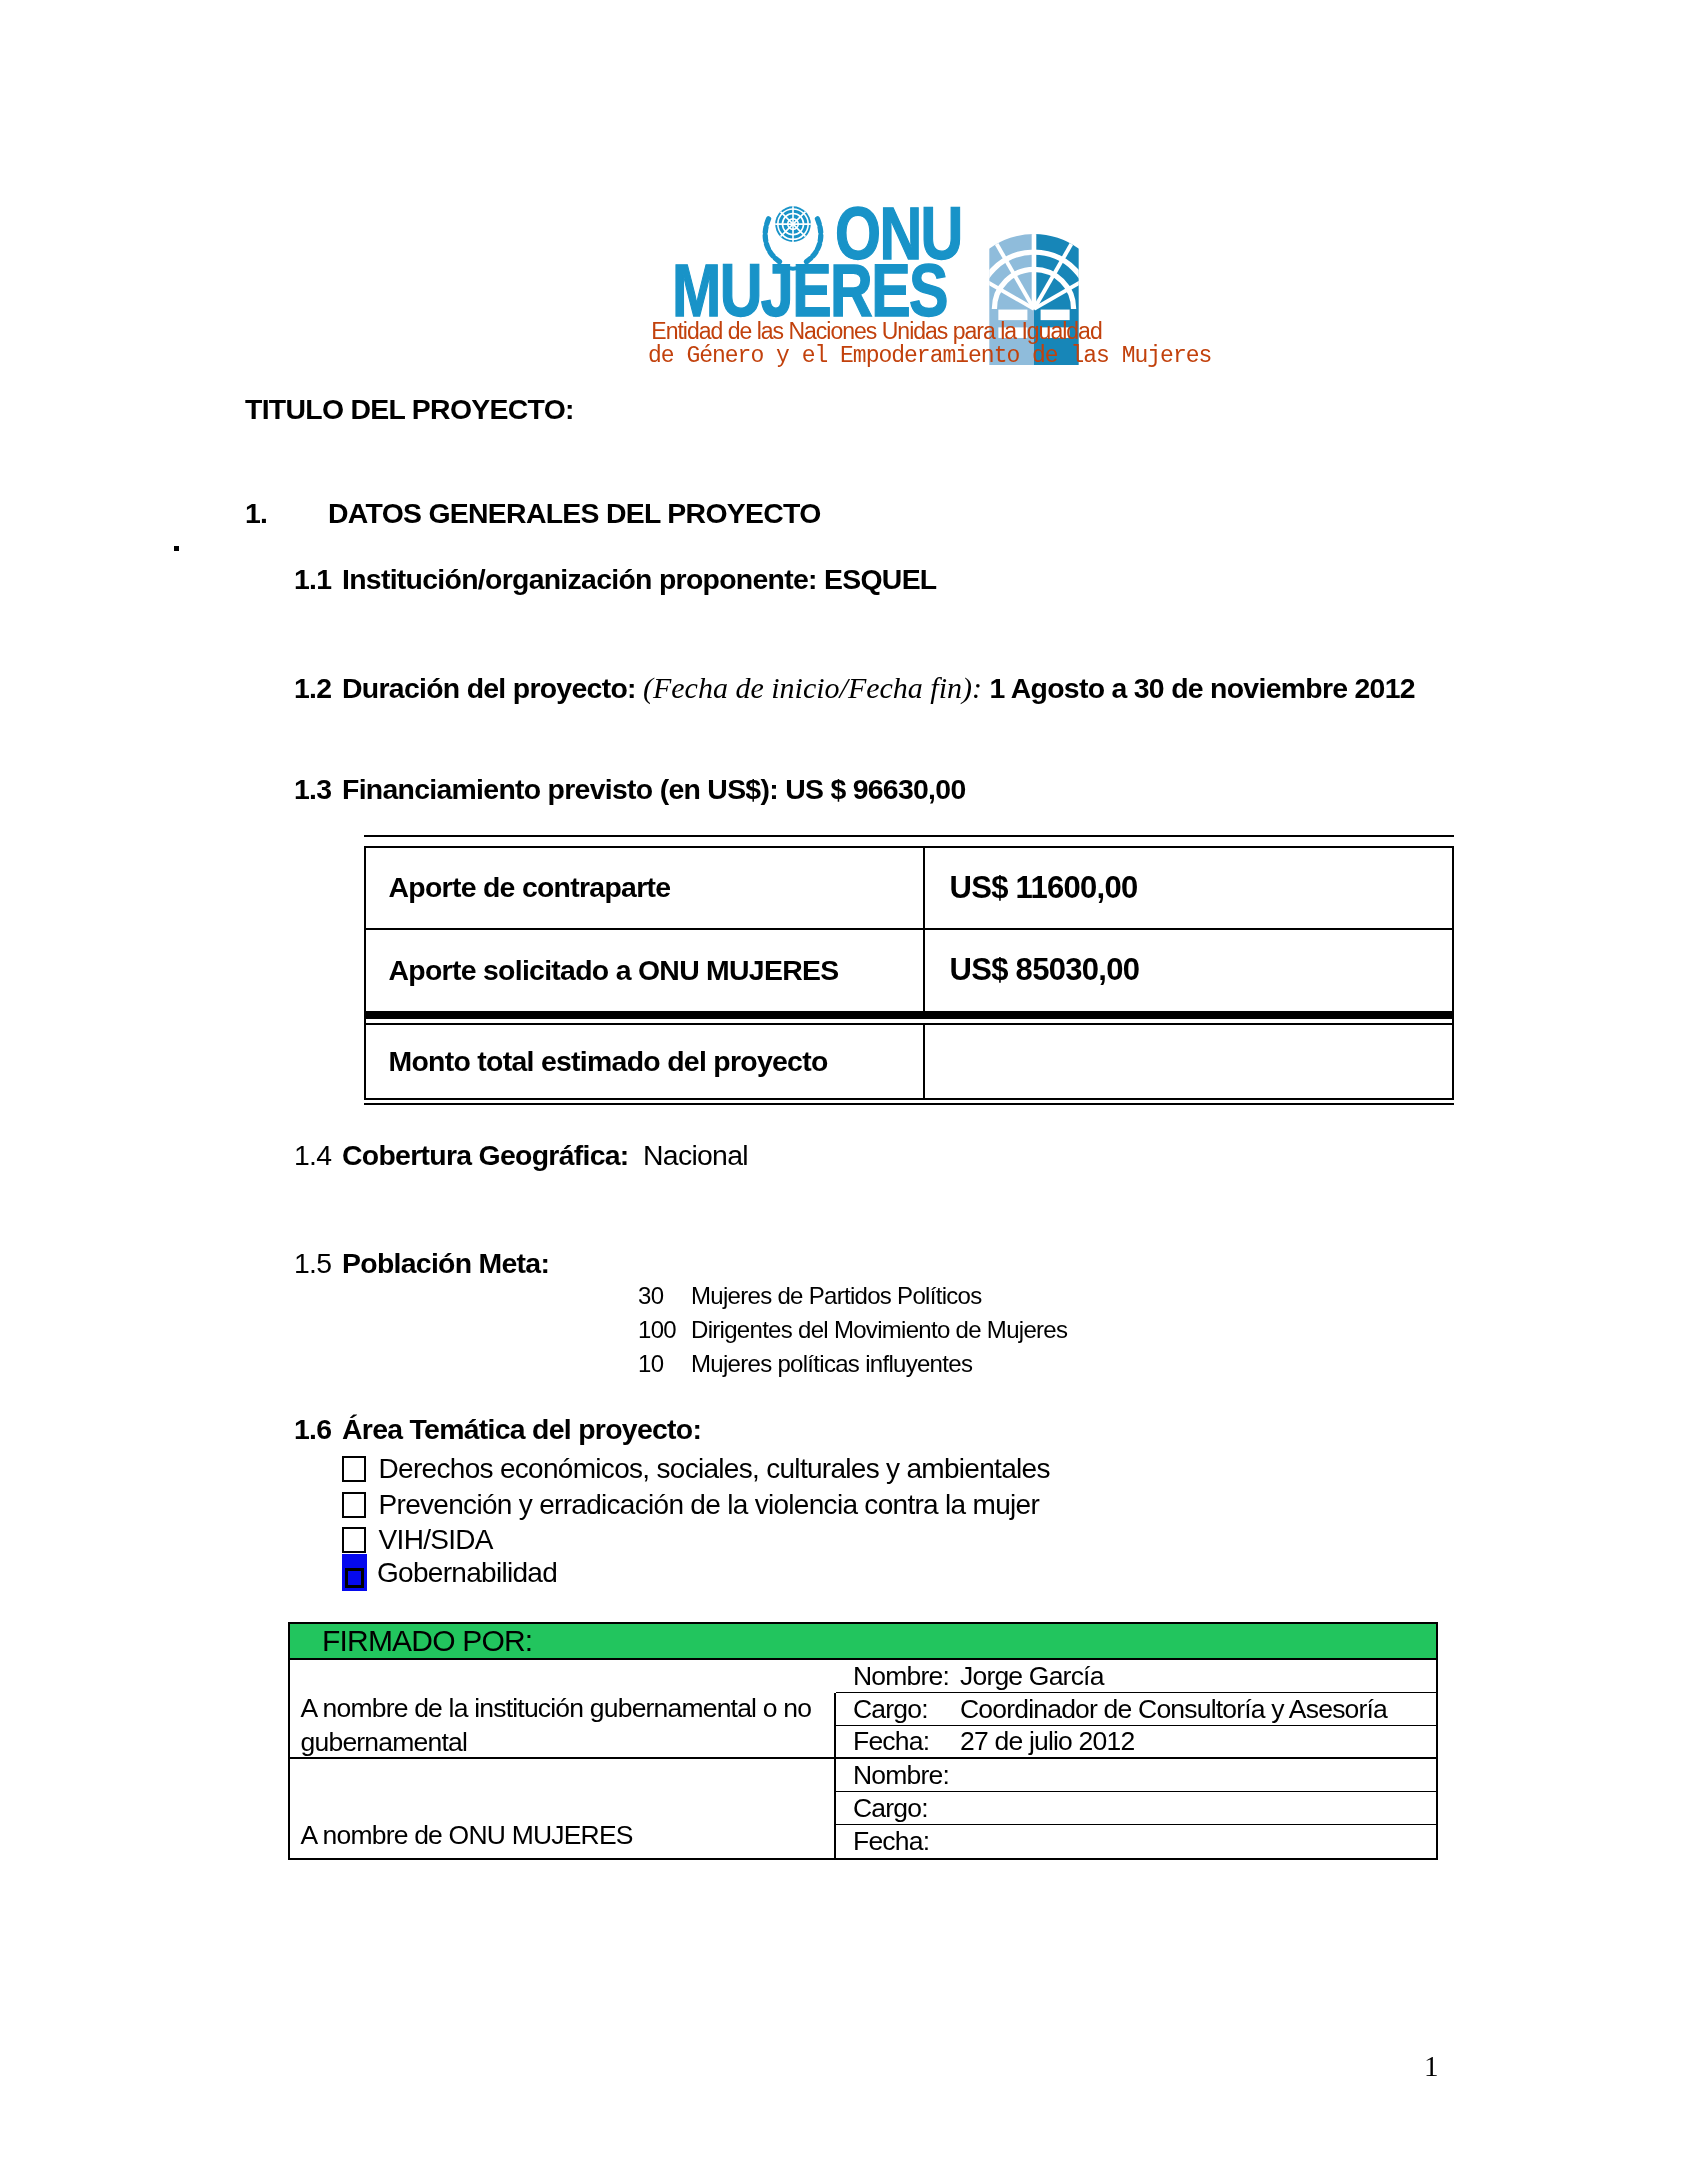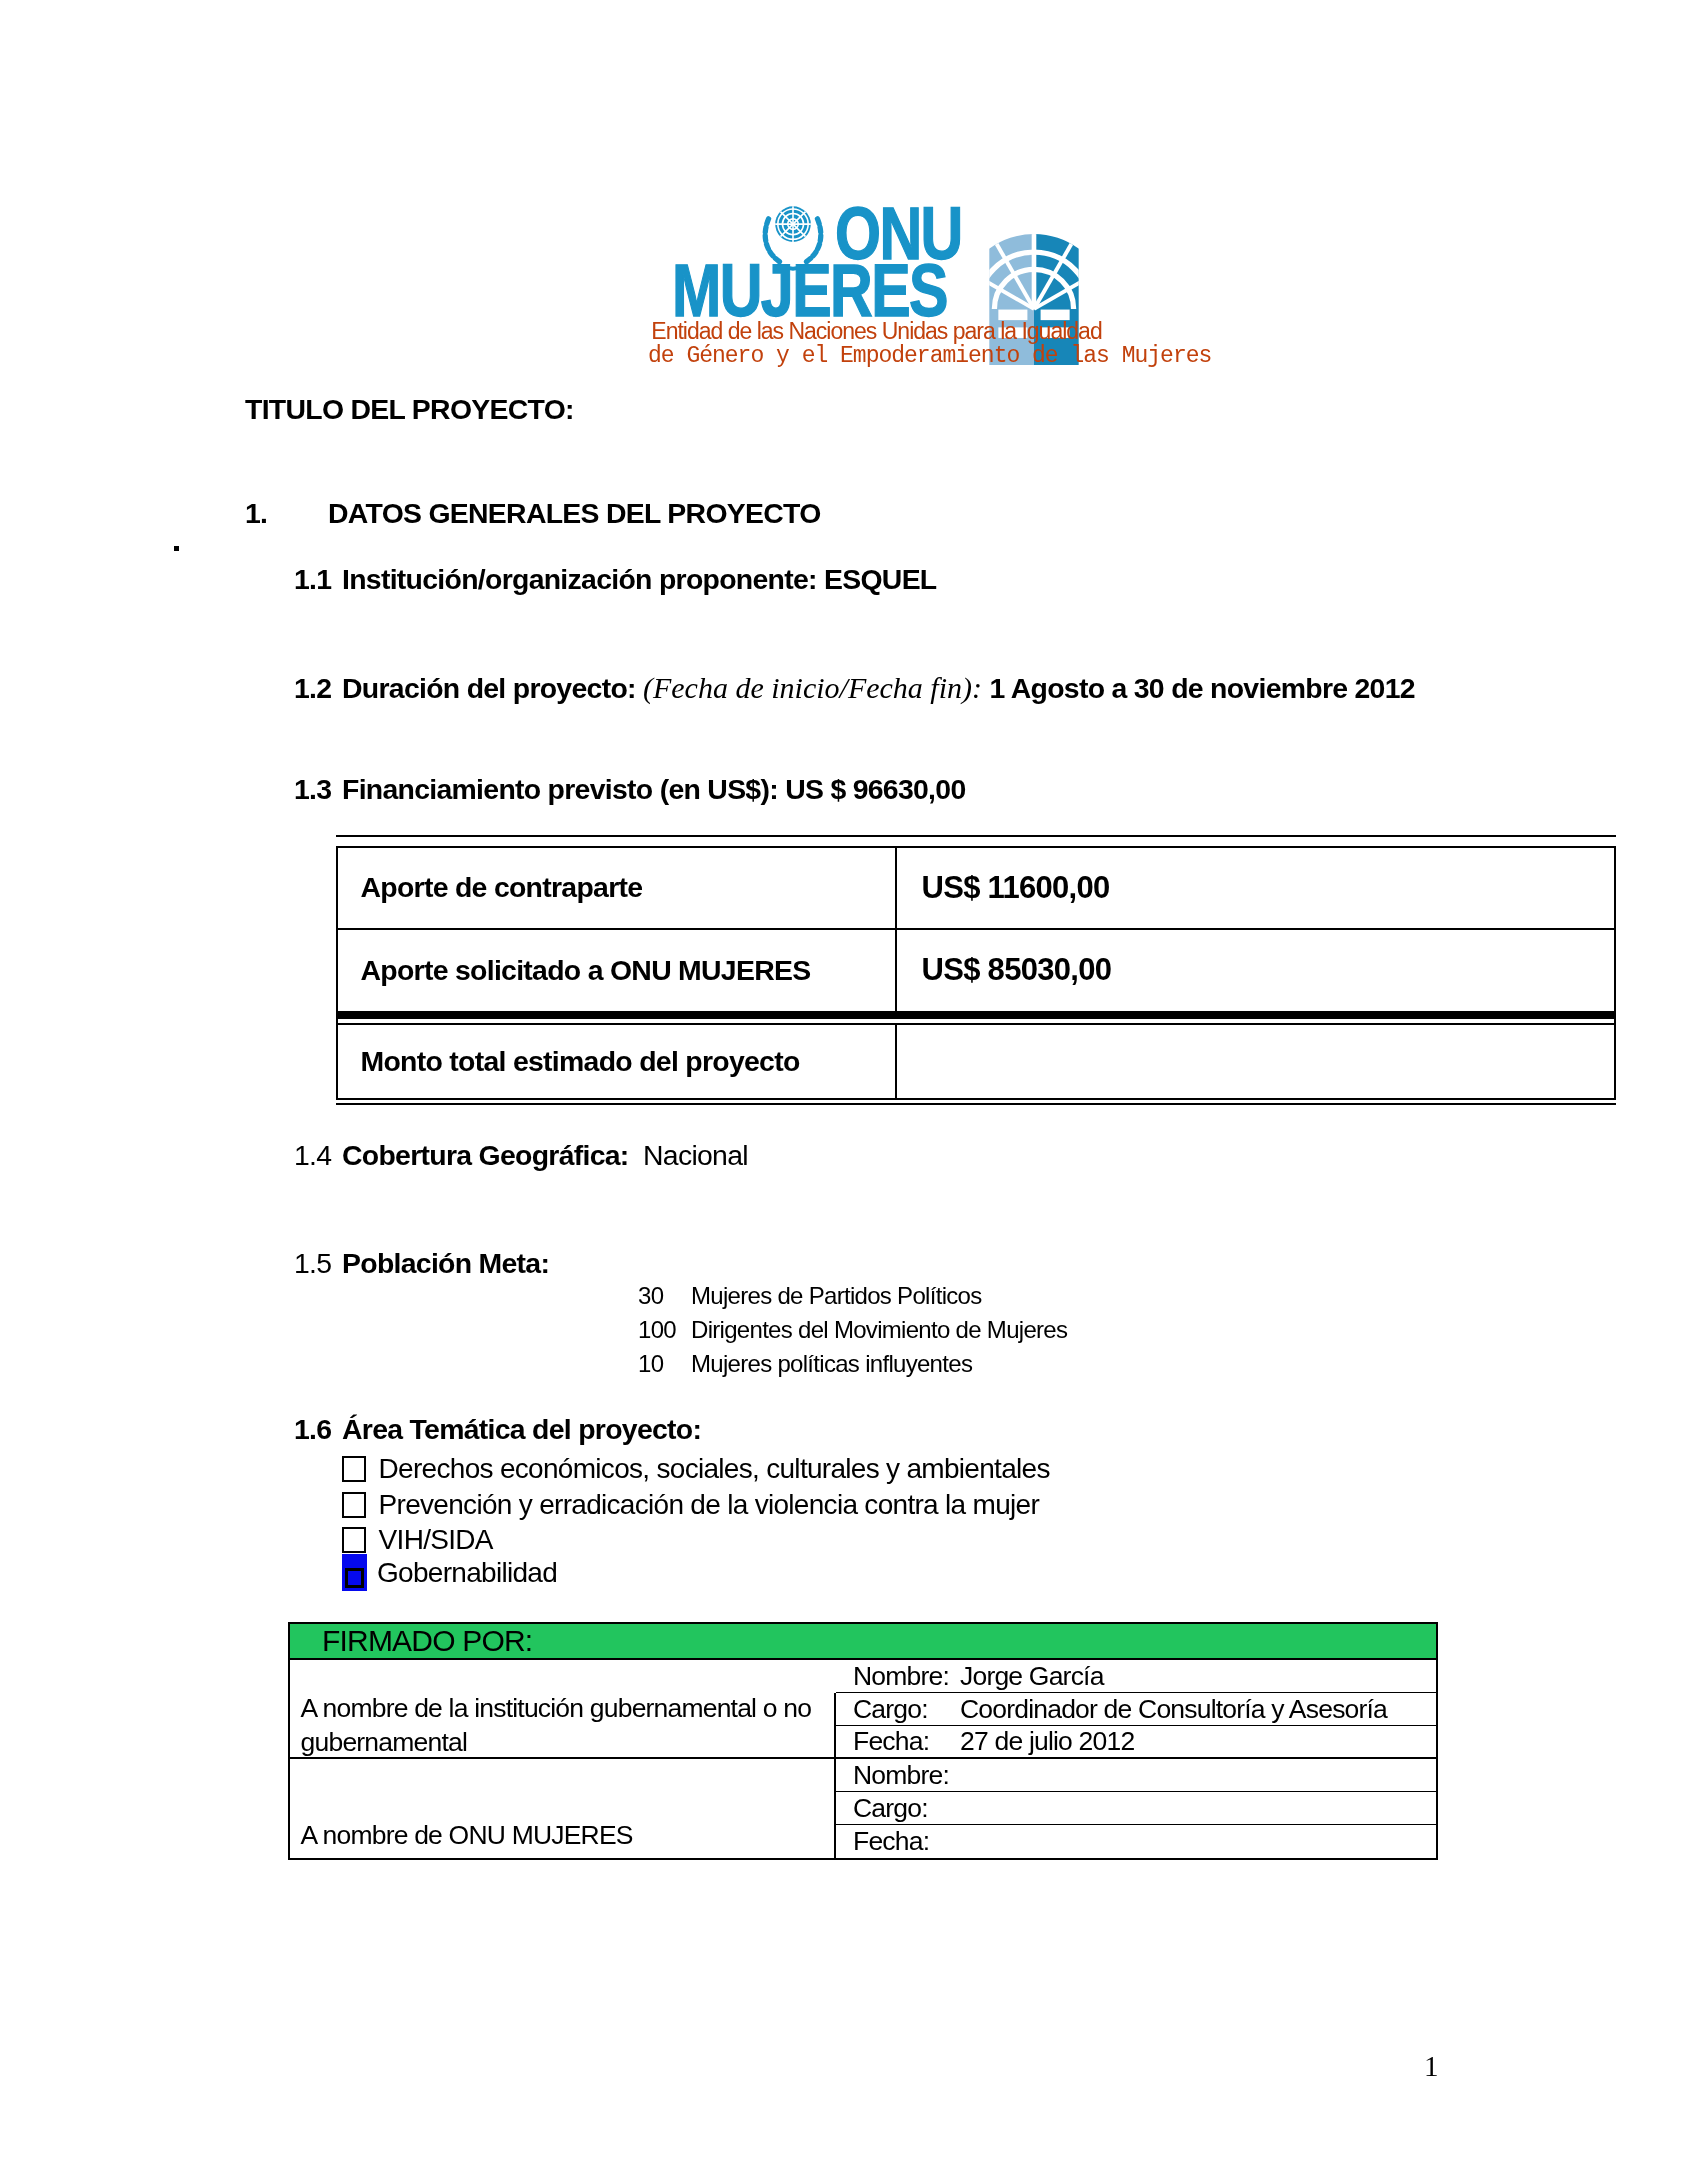--- a/index.html
+++ b/index.html
@@ -24,21 +24,21 @@
   
   .tline{position:absolute;white-space:nowrap;font-size:28.4px;line-height:1.1;}
   .b{font-weight:700;}
   .num{display:inline-block;width:48px;font-weight:700;}
   .num.r{font-weight:400;}
   .secnum{display:inline-block;width:83px;font-weight:700;}
   .ser-it{font-family:"Liberation Serif",serif;font-style:italic;font-weight:400;font-size:30px;letter-spacing:0;}
   .straydot{position:absolute;left:174px;top:546px;width:5.3px;height:5.3px;background:#000;}
 
   
-  .fin-wrap{position:absolute;left:336px;top:835px;width:1280px;}
+  .fin-wrap{position:absolute;left:364px;top:835px;width:1090px;}
   .hline2{height:2px;background:#000;}
   .gap12{height:8.6px;}
   .gap5{height:3.3px;}
   .fin-box{border-left:2px solid #000;border-right:2px solid #000;border-top:2.6px solid #000;border-bottom:2.6px solid #000;box-sizing:border-box;}
   .fin-row{display:flex;}
   .fin-row.r1{height:80px;border-bottom:2px solid #000;}
   .fin-row.r2{height:81px;}
   .fin-row.r3{height:73px;}
   .fin-thick{height:8px;background:#000;}
   .fin-gap{height:4px;background:#fff;}

